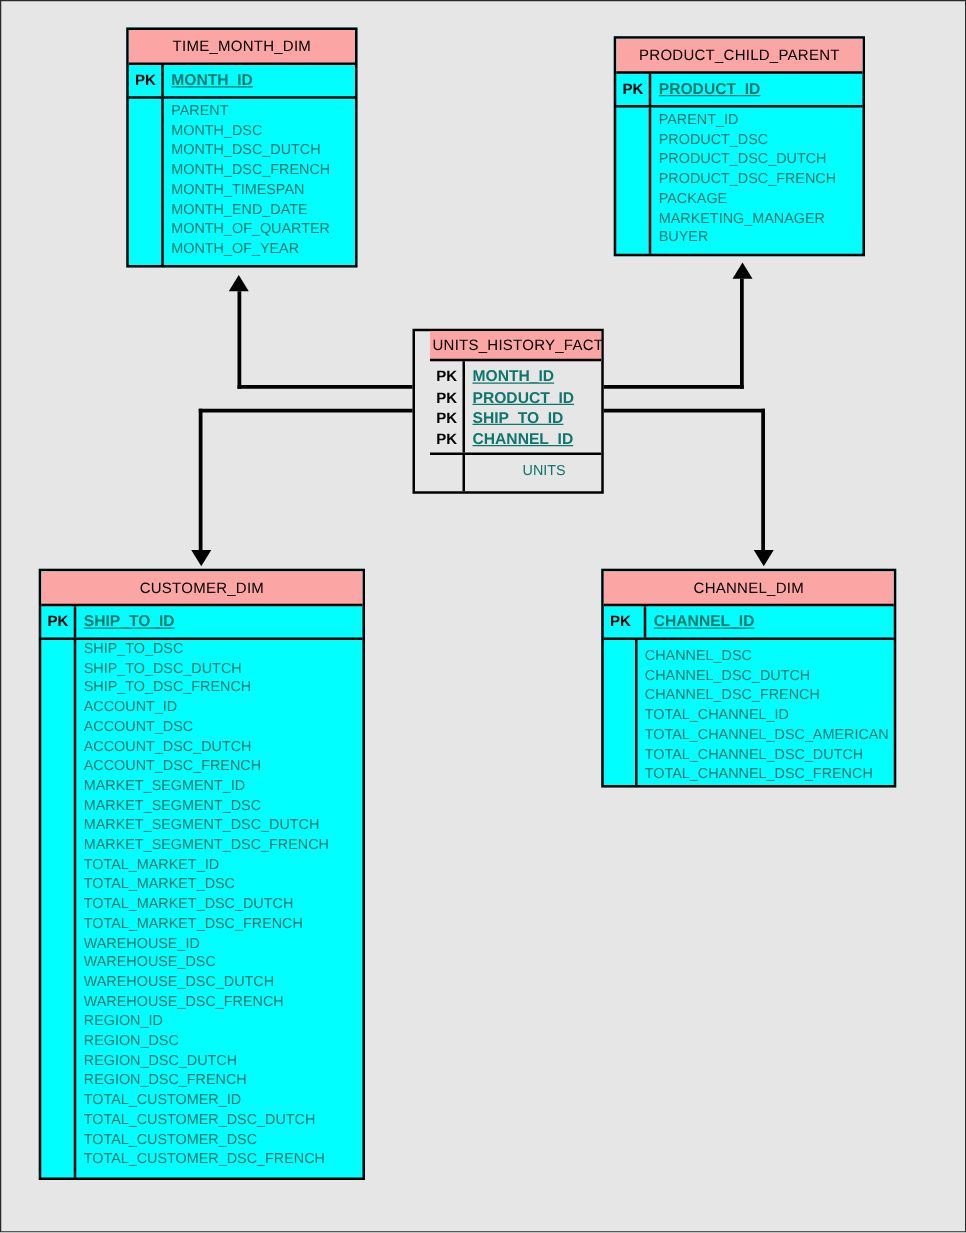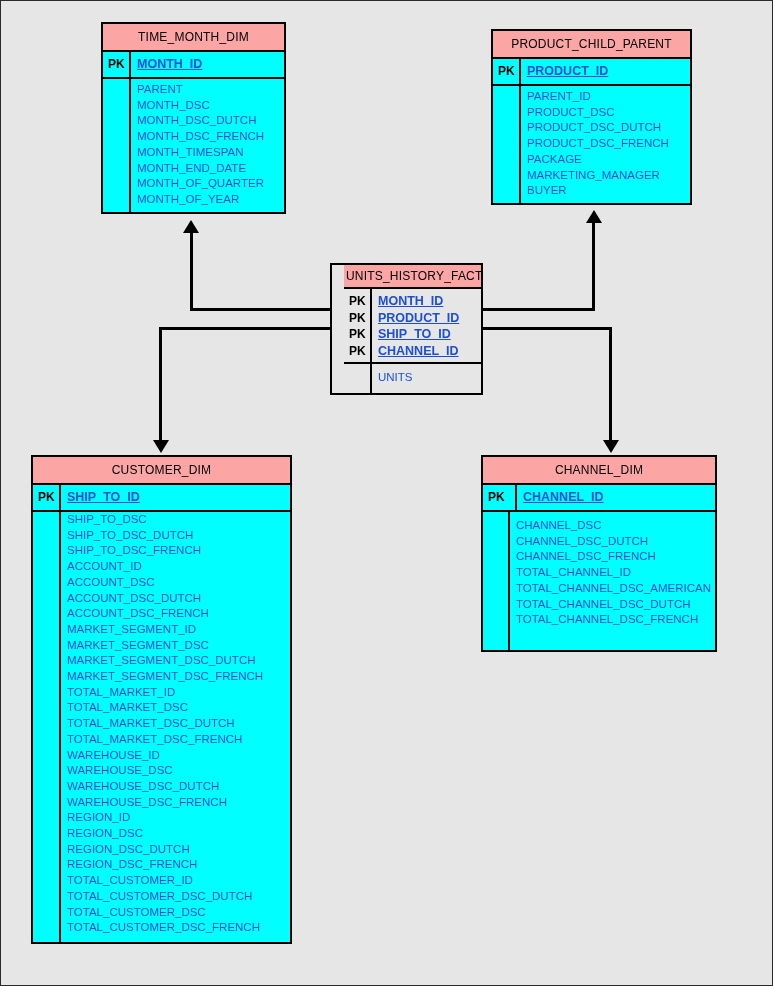--- a/index.html
+++ b/index.html
@@ -54,21 +54,21 @@
     padding: 3px 0 3px 5px;
     line-height: 14px;
   }
   .cell-attrs {
     box-sizing: border-box;
     flex: 1 1 auto;
     padding: 3px 4px 4px 6px;
   }
   .attr {
     font-size: 11.5px;
-    color: #1d4ed8;
+    color: #0f766e;
     line-height: 15.7px;
     white-space: nowrap;
   }
   .attr.key {
     font-weight: bold;
     text-decoration: underline;
     font-size: 12.5px;
     line-height: 18px;
   }
   .keylabel {
@@ -191,21 +191,21 @@
         </div>
         <div class="cell-attrs">
           <div class="attr key">MONTH_ID</div>
           <div class="attr key">PRODUCT_ID</div>
           <div class="attr key">SHIP_TO_ID</div>
           <div class="attr key">CHANNEL_ID</div>
         </div>
       </div>
       <div class="row">
         <div class="cell-key">&nbsp;</div>
-        <div class="cell-attrs" style="padding-top:6px;padding-bottom:7px;">
+        <div class="cell-attrs" style="padding-top:6px;padding-bottom:7px;margin-left:40px;">
           <div class="attr">UNITS</div>
         </div>
       </div>
     </div>
   </div>
 
   <div class="entity" style="left:30px; top:454px; width:261px;">
     <div class="entity-title">CUSTOMER_DIM</div>
     <div class="entity-body">
       <div class="row pk-row">
@@ -257,21 +257,21 @@
       <div class="row pk-row">
         <div class="cell-key" style="width:34px;flex:0 0 34px;">
           <div class="keylabel">PK</div>
         </div>
         <div class="cell-attrs">
           <div class="attr key">CHANNEL_ID</div>
         </div>
       </div>
       <div class="row">
         <div class="cell-key" style="width:34px;flex:0 0 34px;">&nbsp;</div>
-        <div class="cell-attrs" style="padding-top:6px;padding-bottom:22px;border-radius:26px;">
+        <div class="cell-attrs" style="padding-top:6px;padding-bottom:0;border-radius:26px;">
           <div class="attr">CHANNEL_DSC</div>
           <div class="attr">CHANNEL_DSC_DUTCH</div>
           <div class="attr">CHANNEL_DSC_FRENCH</div>
           <div class="attr">TOTAL_CHANNEL_ID</div>
           <div class="attr">TOTAL_CHANNEL_DSC_AMERICAN</div>
           <div class="attr">TOTAL_CHANNEL_DSC_DUTCH</div>
           <div class="attr">TOTAL_CHANNEL_DSC_FRENCH</div>
         </div>
       </div>
     </div>

